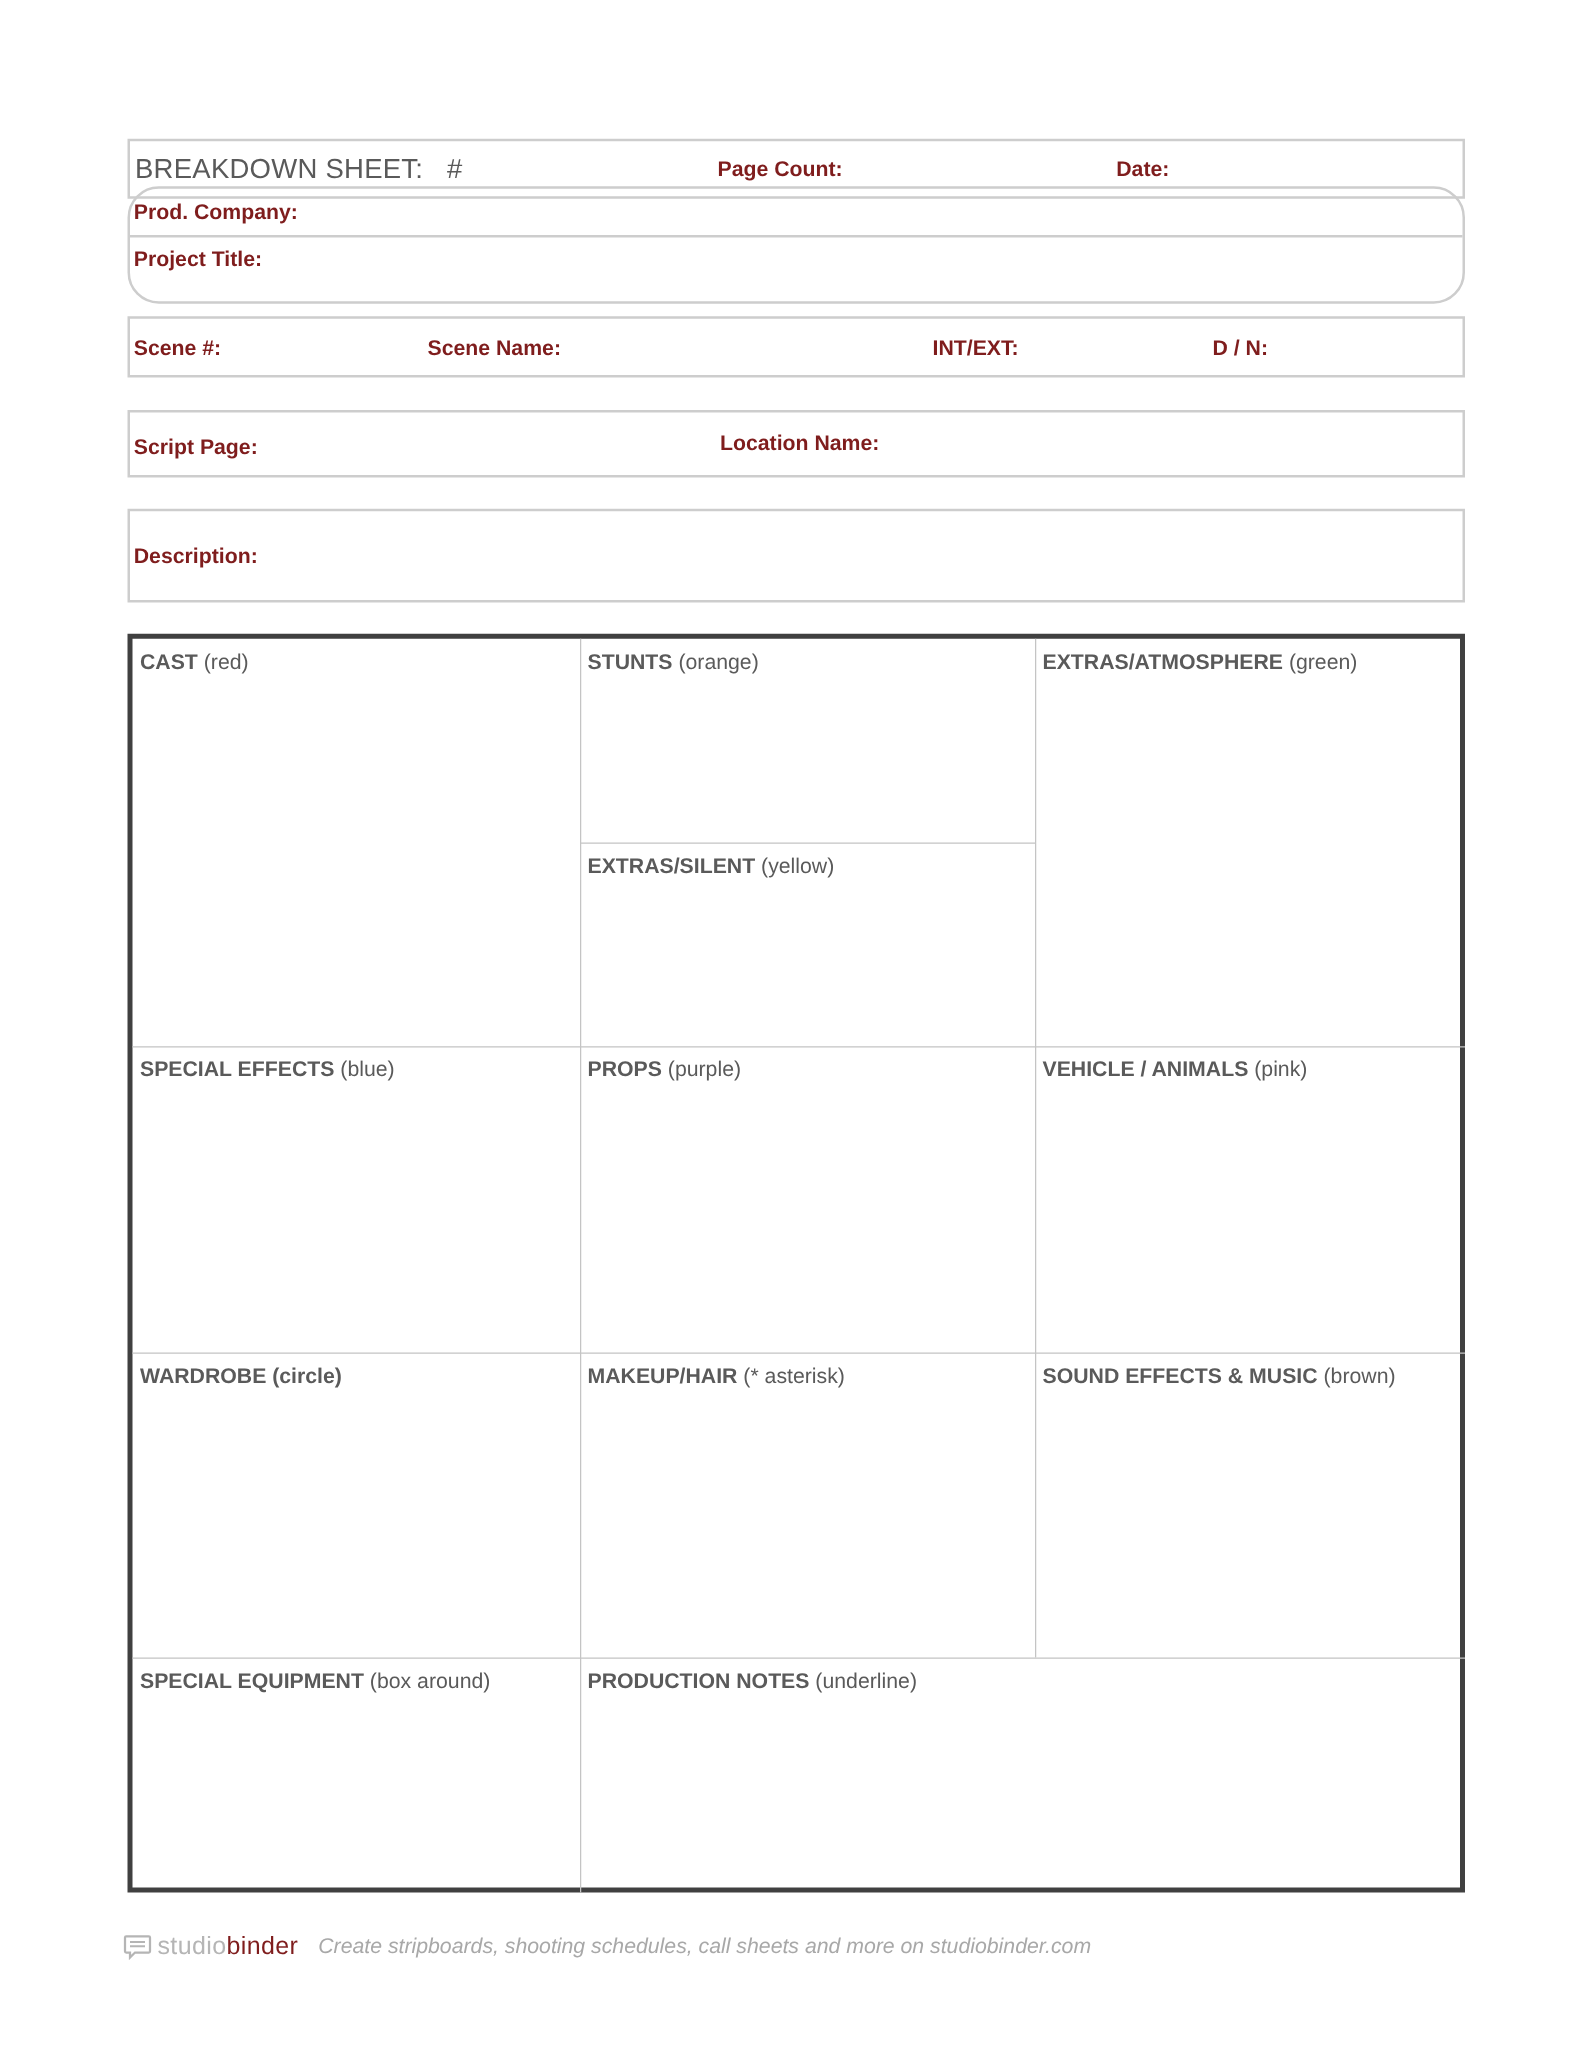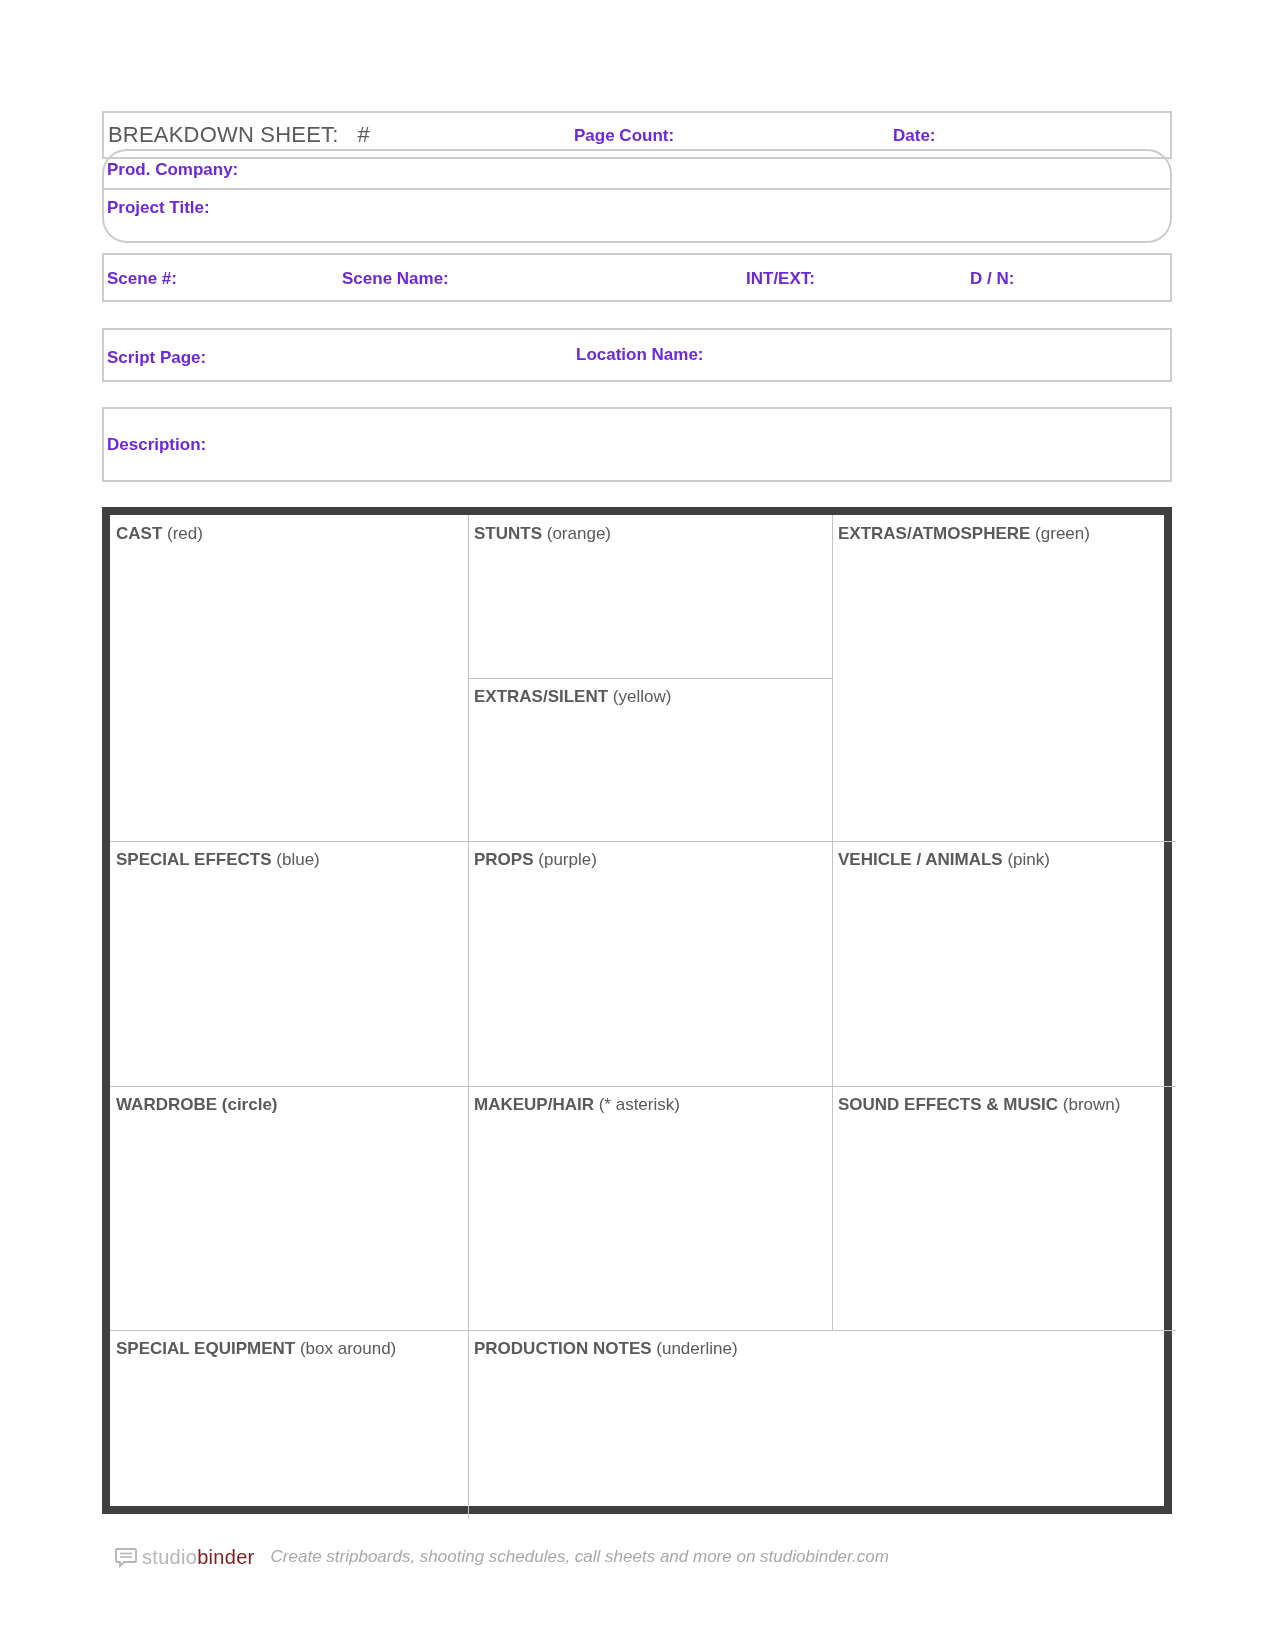--- a/index.html
+++ b/index.html
@@ -1,28 +1,28 @@
 <!DOCTYPE html>
 <html><head>
 <meta charset="utf-8">
 <style>
   html, body { margin:0; padding:0; background:#ffffff; }
   body { width:1275px; height:1650px; position:relative; font-family:"Liberation Sans", "DejaVu Sans", sans-serif; color:#555555; overflow:hidden; }
   .box { position:absolute; left:102px; width:1070px; border:2px solid #cdcdcd; box-sizing:border-box; }
-  .lbl { position:absolute; font-weight:bold; font-size:17px; color:#6d28d9; white-space:nowrap; }
+  .lbl { position:absolute; font-weight:bold; font-size:17px; color:#7f1d1d; white-space:nowrap; }
   .title { position:absolute; font-size:22px; color:#5a5a5a; letter-spacing:0.2px; white-space:nowrap; }
   .hline { position:absolute; left:0; right:0; height:0; border-top:2px solid #cdcdcd; }
-  .grid { position:absolute; left:102px; top:507px; width:1070px; height:1007px; border:8px solid #404040; box-sizing:border-box; }
+  .grid { position:absolute; left:102px; top:507px; width:1070px; height:1007px; border:4px solid #404040; box-sizing:border-box; }
   .cell { position:absolute; box-sizing:border-box; }
   .cell-title { position:absolute; left:6px; top:9px; font-size:17px; white-space:nowrap; color:#5a5a5a; }
   .cell-title b { font-weight:bold; }
   .cell-title span.n { font-weight:normal; }
   .vl { position:absolute; width:0; border-left:1.5px solid #c4c4c4; }
   .hl { position:absolute; height:0; border-top:1.5px solid #c4c4c4; }
-  .footer { position:absolute; left:114px; top:1543px; height:28px; display:flex; align-items:center;justify-content:flex-end; }
+  .footer { position:absolute; left:98px; top:1543px; height:28px; display:flex; align-items:center;justify-content:flex-end; }
   .brand { display:flex; align-items:center; color:#b5b5b5; font-size:20px; letter-spacing:0.3px; }
   .brand svg { margin-right:4px; }
   .tagline { margin-left:16px; color:#a8a8a8; font-style:italic; font-size:17px; }
 </style>
 </head>
 <body>
 
 <div class="box" style="top:75px;height:48px;margin-top:36px;">
   <span class="title" style="left:4px;top:9px;">
     <span>BREAKDOWN SHEET:</span>&nbsp;&nbsp;&nbsp;<span>#</span>

